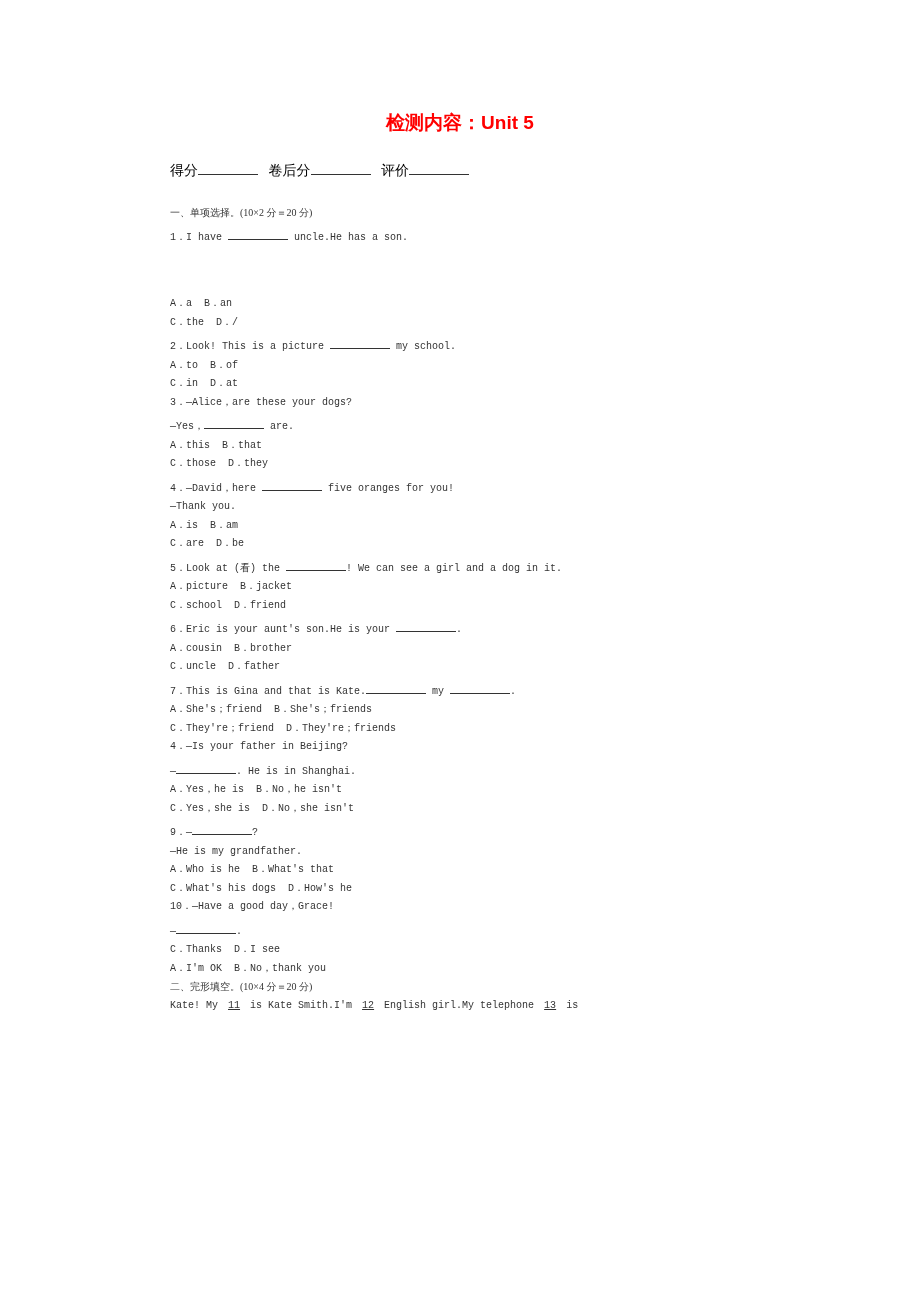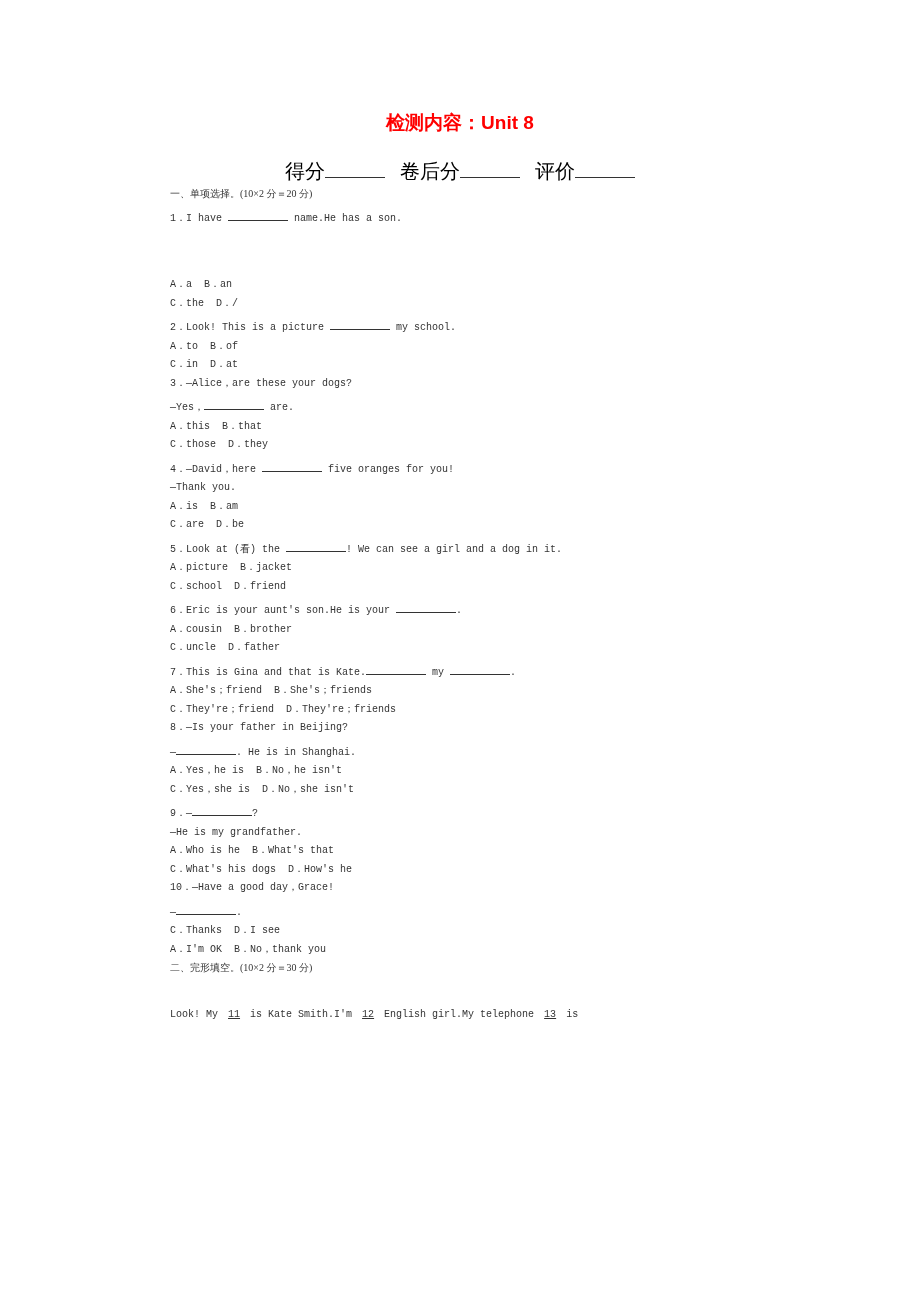--- a/index.html
+++ b/index.html
@@ -21,62 +21,61 @@
       margin-bottom: 22px;
     }
     .blank {
       display: inline-block;
       border-bottom: 1px solid #333;
       height: 16px;
       vertical-align: baseline;
       min-width: 60px;
     }
     .score-line {
-      text-align: center;
       font-family: "SimSun", serif;
-      font-size: 20px;
+      font-size: 14px;
+      margin-bottom: 24px;
     }
     .content {
       font-size: 10px;
       line-height: 1.85;
       color: #333;
       font-family: "Courier New", "SimSun", monospace;
     }
     .content p {
       margin: 0;
     }
     .gap {
       height: 48px;
     }
     .cn {
       font-family: "SimSun", serif;
     }
     .num-blank {
       display: inline-block;
       text-decoration: underline;
       padding: 0 4px;
-      margin-top: 28px;
     }
   </style>
 </head>
 <body>
 
 <div class="page">
-  <div class="title">检测内容：Unit 8</div>
+  <div class="title">检测内容：Unit 5</div>
 
   <div class="score-line">
     <span>得分</span><span class="blank"></span>&nbsp;&nbsp;
     <span>卷后分</span><span class="blank"></span>&nbsp;&nbsp;
     <span>评价</span><span class="blank"></span>
   </div>
 
   <div class="content">
     <p class="cn">一、单项选择。(10×2 分＝20 分)</p>
 
-    <p><span>1．I have </span><span class="blank"></span><span> name.He has a son.</span></p>
+    <p><span>1．I have </span><span class="blank"></span><span> uncle.He has a son.</span></p>
 
     <div class="gap"></div>
 
     <p><span>A．a</span>&nbsp;&nbsp;<span>B．an</span></p>
     <p><span>C．the</span>&nbsp;&nbsp;<span>D．/</span></p>
 
     <p><span>2．Look! This is a picture </span><span class="blank"></span><span> my school.</span></p>
     <p><span>A．to</span>&nbsp;&nbsp;<span>B．of</span></p>
     <p><span>C．in</span>&nbsp;&nbsp;<span>D．at</span></p>
 
@@ -95,33 +94,33 @@
     <p><span>C．school</span>&nbsp;&nbsp;<span>D．friend</span></p>
 
     <p><span>6．Eric is your aunt's son.He is your </span><span class="blank"></span><span>.</span></p>
     <p><span>A．cousin</span>&nbsp;&nbsp;<span>B．brother</span></p>
     <p><span>C．uncle</span>&nbsp;&nbsp;<span>D．father</span></p>
 
     <p><span>7．This is Gina and that is Kate.</span><span class="blank"></span><span> my </span><span class="blank"></span><span>.</span></p>
     <p><span>A．She's；friend</span>&nbsp;&nbsp;<span>B．She's；friends</span></p>
     <p><span>C．They're；friend</span>&nbsp;&nbsp;<span>D．They're；friends</span></p>
 
-    <p>8．—Is your father in Beijing?</p>
+    <p>4．—Is your father in Beijing?</p>
     <p><span>—</span><span class="blank"></span><span>. He is in Shanghai.</span></p>
     <p><span>A．Yes，he is</span>&nbsp;&nbsp;<span>B．No，he isn't</span></p>
     <p><span>C．Yes，she is</span>&nbsp;&nbsp;<span>D．No，she isn't</span></p>
 
     <p><span>9．—</span><span class="blank"></span><span>?</span></p>
     <p>—He is my grandfather.</p>
     <p><span>A．Who is he</span>&nbsp;&nbsp;<span>B．What's that</span></p>
     <p><span>C．What's his dogs</span>&nbsp;&nbsp;<span>D．How's he</span></p>
 
     <p>10．—Have a good day，Grace!</p>
     <p><span>—</span><span class="blank"></span><span>.</span></p>
     <p><span>C．Thanks</span>&nbsp;&nbsp;<span>D．I see</span></p>
     <p><span>A．I'm OK</span>&nbsp;&nbsp;<span>B．No，thank you</span></p>
 
-    <p class="cn">二、完形填空。(10×2 分＝30 分)</p>
+    <p class="cn">二、完形填空。(10×4 分＝20 分)</p>
     <p>
-      <span>Look! My </span><span class="num-blank">11</span><span> is Kate Smith.I'm </span><span class="num-blank">12</span><span> English girl.My telephone </span><span class="num-blank">13</span><span> is</span>
+      <span>Kate! My </span><span class="num-blank">11</span><span> is Kate Smith.I'm </span><span class="num-blank">12</span><span> English girl.My telephone </span><span class="num-blank">13</span><span> is</span>
     </p>
   </div>
 </div>
 
 </body></html>

